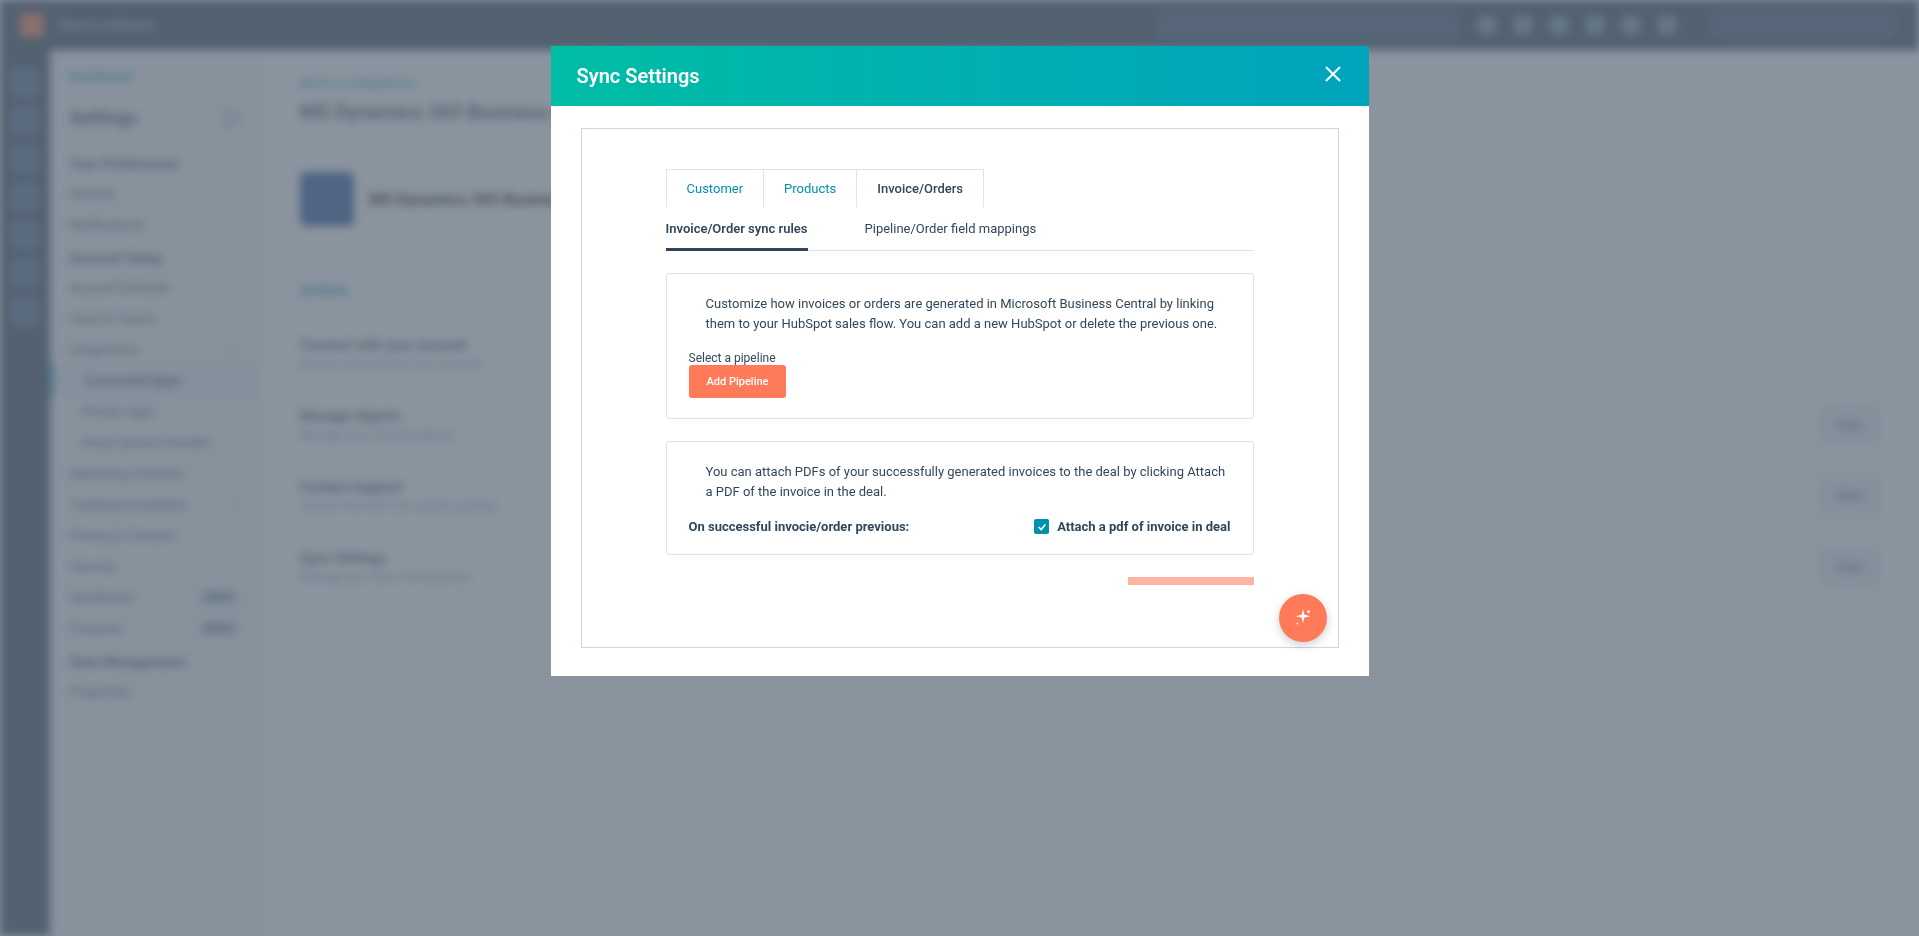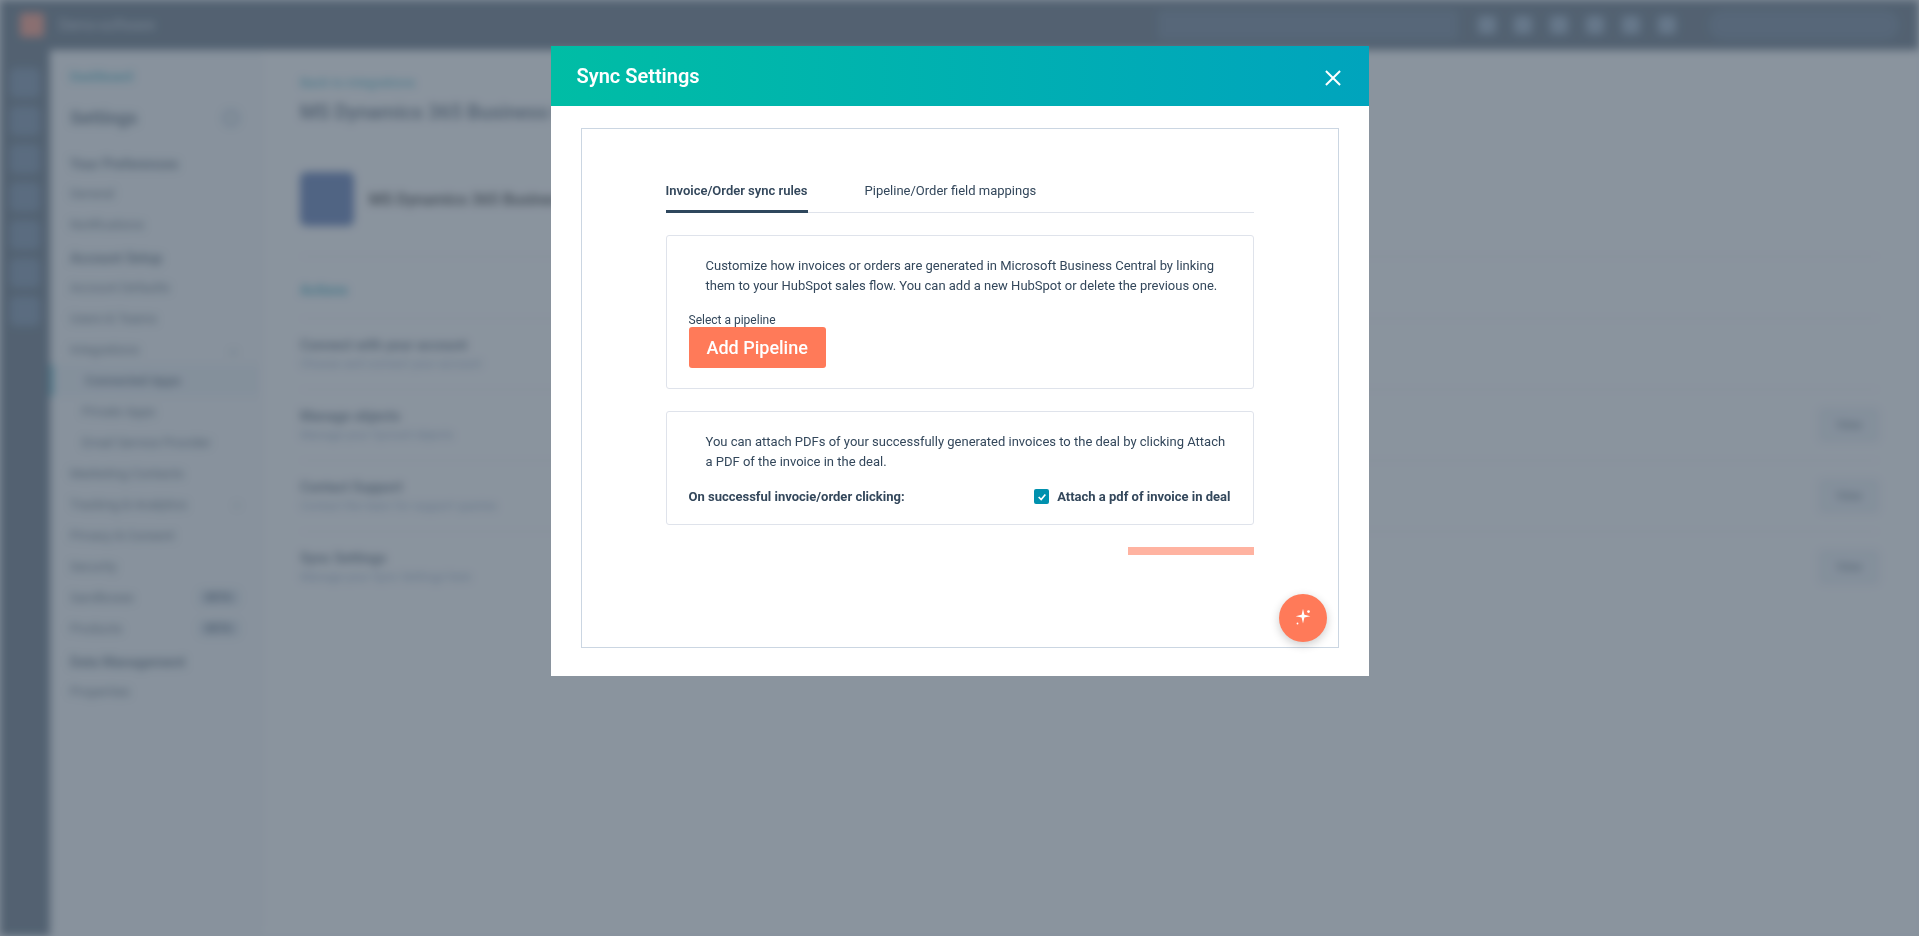--- a/index.html
+++ b/index.html
@@ -35,21 +35,21 @@
 .section-row { padding: 18px 0; border-top: 1px solid #eee; display: flex; justify-content: space-between; }
 .section-row-title { font-size: 14px; font-weight: 600; color: #33475b; margin-bottom: 4px; }
 .section-row-sub { font-size: 12px; color: #7c98b6; }
 .view-btn { background: #eaf0f6; border: 1px solid #cbd6e2; padding: 6px 16px; border-radius: 4px; font-size: 12px; color: #33475b; }
 
 
 .overlay { position: absolute; inset: 0; background: rgba(45, 62, 80, 0.55); z-index: 10; }
 
 
 .modal { position: absolute; left: 50%; top: 46px; transform: translateX(-50%); width: 818px; background: #fff; z-index: 20; display: flex; flex-direction: column; height: 630px; }
-.modal-header { background: linear-gradient(90deg, #00bda5, #00a4bd); color: #fff; padding: 18px 26px; display: flex; justify-content: space-between; align-items: flex-end; }
+.modal-header { background: linear-gradient(90deg, #00bda5, #00a4bd); color: #fff; padding: 18px 26px; display: flex; justify-content: space-between; align-items: flex-start; }
 .modal-title { font-size: 20px; font-weight: 600; }
 .modal-close { width: 20px; height: 20px; position: relative; cursor: pointer; }
 .modal-close::before, .modal-close::after { content: ""; position: absolute; left: 9px; top: 0; width: 2px; height: 20px; background: #fff; }
 .modal-close::before { transform: rotate(45deg); }
 .modal-close::after { transform: rotate(-45deg); }
 
 .modal-body-wrap { padding: 22px 30px 28px; flex: 1; position: relative; }
 .modal-frame { border: 1px solid #cbd6e2; height: 100%; overflow-y: scroll; padding: 40px 84px 20px; position: relative; }
 
 .tabs1 { display: flex; border: 1px solid #dfe3eb; border-bottom: none; width: fit-content; }
@@ -61,21 +61,21 @@
 .tab2 { padding: 14px 0; font-size: 13px; color: #33475b; cursor: pointer; position: relative; }
 .tab2.active { font-weight: 600; }
 .tab2.active::after { content: ""; position: absolute; left: 0; right: 0; bottom: -1px; height: 3px; background: #2e475d; }
 
 .card { border: 1px solid #dfe3eb; border-radius: 3px; padding: 20px 22px; margin-bottom: 22px; }
 .card-desc { font-size: 13px; line-height: 1.5; color: #33475b; margin-bottom: 18px; margin-left: 17px; }
 .field-label { font-size: 12px; color: #33475b; }
 .select-wrap { border: 3px solid #ff9a8b; border-radius: 4px; padding: 0; margin-bottom: 14px; width: 218px; }
 .select { width: 100%; height: 36px; background: #f5f8fa; border: 1px solid #cbd6e2; border-radius: 3px; padding: 0 12px; font-size: 13px; display: flex; align-items: center; justify-content: space-between; color: #33475b; cursor: pointer; }
 .caret { width: 0; height: 0; border-left: 4px solid transparent; border-right: 4px solid transparent; border-top: 5px solid #33475b; }
-.btn-primary { background: #ff7a59; color: #fff; border: none; padding: 10px 18px; border-radius: 3px; font-size: 18px; font-weight: 500; cursor: pointer; }
+.btn-primary { background: #ff7a59; color: #fff; border: none; padding: 10px 18px; border-radius: 3px; font-size: 11px; font-weight: 500; cursor: pointer; }
 
 .checkbox-row { display: flex; justify-content: space-between; align-items: center; margin-top: 18px; }
 .checkbox-label-left { font-size: 13px; font-weight: 700; color: #33475b; }
 .checkbox-right { display: flex; align-items: center; gap: 8px; }
 .checkbox { width: 15px; height: 15px; background: #0091ae; border-radius: 2px; display: flex; align-items: center; justify-content: center; }
 .checkbox svg { width: 10px; height: 10px; }
 .checkbox-text { font-size: 13px; font-weight: 700; color: #33475b; }
 
 .partial-btn { width: 126px; height: 8px; background: #ffb3a1; margin-left: auto; margin-top: 10px; }
 
@@ -192,36 +192,41 @@
 <div class="overlay"></div>
 
 <div class="modal">
   <div class="modal-header">
     <div class="modal-title">Sync Settings</div>
     <div class="modal-close"></div>
   </div>
   <div class="modal-body-wrap">
     <div class="modal-frame">
 
+      <div class="tabs1">
+        <div class="tab1">Customer</div>
+        <div class="tab1">Products</div>
+        <div class="tab1 active">Invoice/Orders</div>
+      </div>
 
       <div class="tabs2">
         <div class="tab2 active">Invoice/Order sync rules</div>
         <div class="tab2">Pipeline/Order field mappings</div>
       </div>
 
       <div class="card">
         <div class="card-desc">Customize how invoices or orders are generated in Microsoft Business Central by linking them to your HubSpot sales flow. You can add a new HubSpot or delete the previous one.</div>
         <div class="field-label">Select a pipeline</div>
         <button class="btn-primary">Add Pipeline</button>
       </div>
 
       <div class="card">
         <div class="card-desc">You can attach PDFs of your successfully generated invoices to the deal by clicking Attach a PDF of the invoice in the deal.</div>
         <div class="checkbox-row">
-          <div class="checkbox-label-left">On successful invocie/order clicking:</div>
+          <div class="checkbox-label-left">On successful invocie/order previous:</div>
           <div class="checkbox-right">
             <div class="checkbox">
               <svg viewBox="0 0 12 12">
                   <path d="M2 6 L5 9 L10 3" stroke="#fff" stroke-width="2" fill="none"></path>
                 </svg>
             </div>
             <span class="checkbox-text">Attach a pdf of invoice in deal</span>
           </div>
         </div>
       </div>

